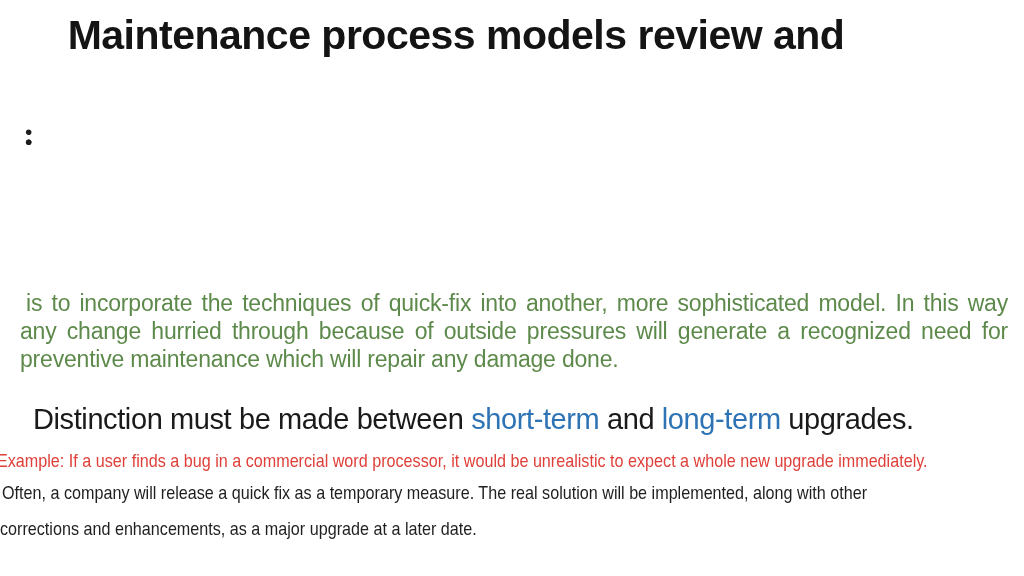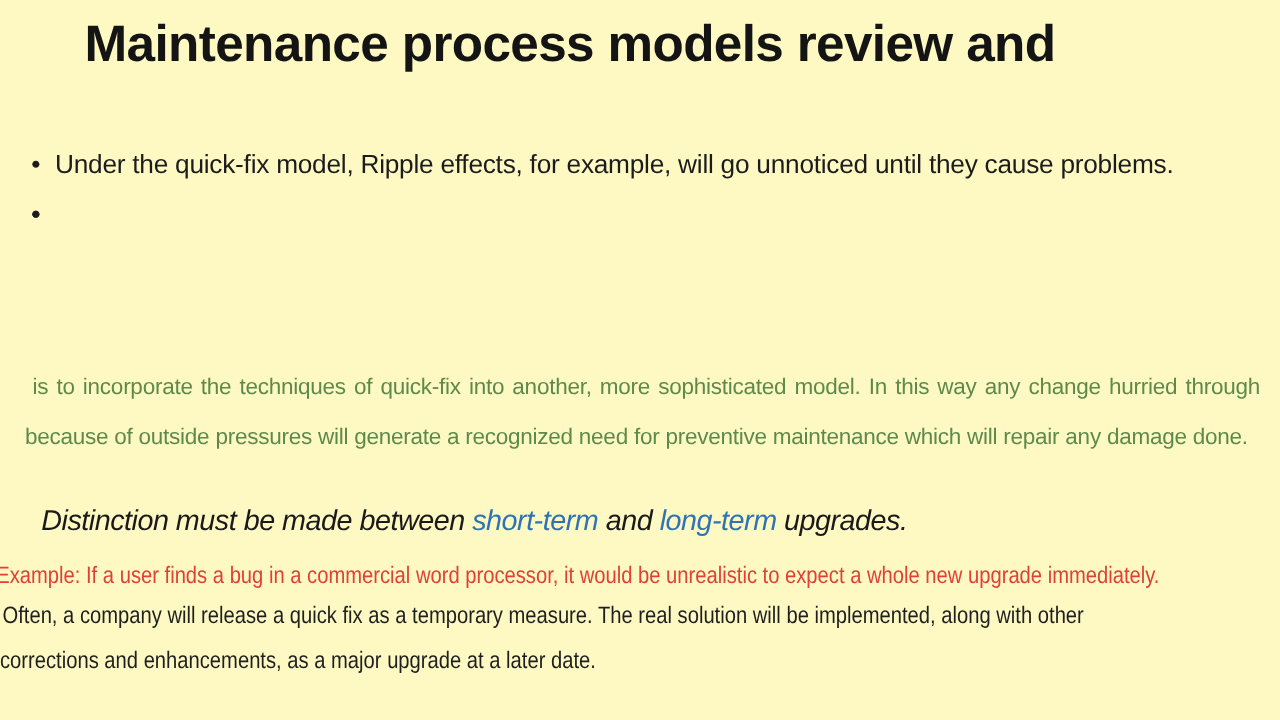--- a/index.html
+++ b/index.html
@@ -1,19 +1,19 @@
 <!DOCTYPE html>
 <html style="--color-red_bold: #ea1a1f; --color-red_note: #e0403a; --color-green: #5d8a4b; --color-blue: #2e74b5;"><head>
 <meta charset="utf-8">
 <style>
   html, body { margin: 0; padding: 0; background: #888; }
   .slide {
     position: relative;
     width: 1024px; height: 576px;
-    background: #fef9c3;
+    background: #ffffff;
     overflow: hidden;
     font-family: "Liberation Sans", "DejaVu Sans", sans-serif;
     color: #1c1c1c;
     margin: 0 auto;
   }
   .title {
     position: absolute; top: 10px; left: 0; right: 112px;
     text-align: center;
     font-size: 41px; font-weight: 700; color: #141414;
     line-height: 50px; letter-spacing: -0.5px;
@@ -22,26 +22,26 @@
     position: absolute; top: 117px; left: 22px; width: 997px;
     font-size: 21px; line-height: 30px; letter-spacing: -0.2px;
   }
   .li { position: relative; padding-left: 22px; margin-bottom: 10px; }
   .marker { position: absolute; left: 3px; top: 0; }
   .red-bold { color: var(--color-red_bold, #ea1a1f); font-weight: 700; }
   .pre { white-space: pre-wrap; }
   .green {
     position: absolute; top: 289px; left: 20px; width: 988px; margin: 0;
     color: var(--color-green, #5d8a4b);
-    font-size: 18px; line-height: 40px;
+    font-size: 23px; line-height: 28px;
     text-align: justify; text-indent: 6px; letter-spacing: -0.2px;
   }
   .distinction {
     position: absolute; top: 403px; left: 33px; margin: 0;
-    font-size: 23px; color: #1a1a1a; letter-spacing: -0.4px; font-style: italic;
+    font-size: 29px; color: #1a1a1a; letter-spacing: -0.4px;
   }
   .blue { color: var(--color-blue, #2e74b5); }
   .note {
     position: absolute; margin: 0;
     font-size: 19px; line-height: 24px;
     white-space: nowrap;
     transform: scaleX(0.85); transform-origin: 0 50%;
     color: #1f1f1f;
   }
   .red-note { color: var(--color-red_note, #e0403a); }
@@ -54,21 +54,20 @@
 
 <div class="slide">
 
   <div class="title">
     <div>Maintenance process models review and</div>
   </div>
 
   <div class="bullets">
     <div class="li">
       <span class="marker">•</span>
-      <span class="btext">Under the quick-fix model, Ripple effects, for example, will go unnoticed until they cause problems.</span>
     </div>
     <div class="li">
       <span class="marker">•</span>
     </div>
     <div class="li">
       <span class="marker">•</span>
     </div>
   </div>
 
   <p class="green">is to incorporate the techniques of quick-fix into another, more sophisticated model. In this way any change hurried through because of outside pressures will generate a recognized need for preventive maintenance which will repair any damage done.</p>

